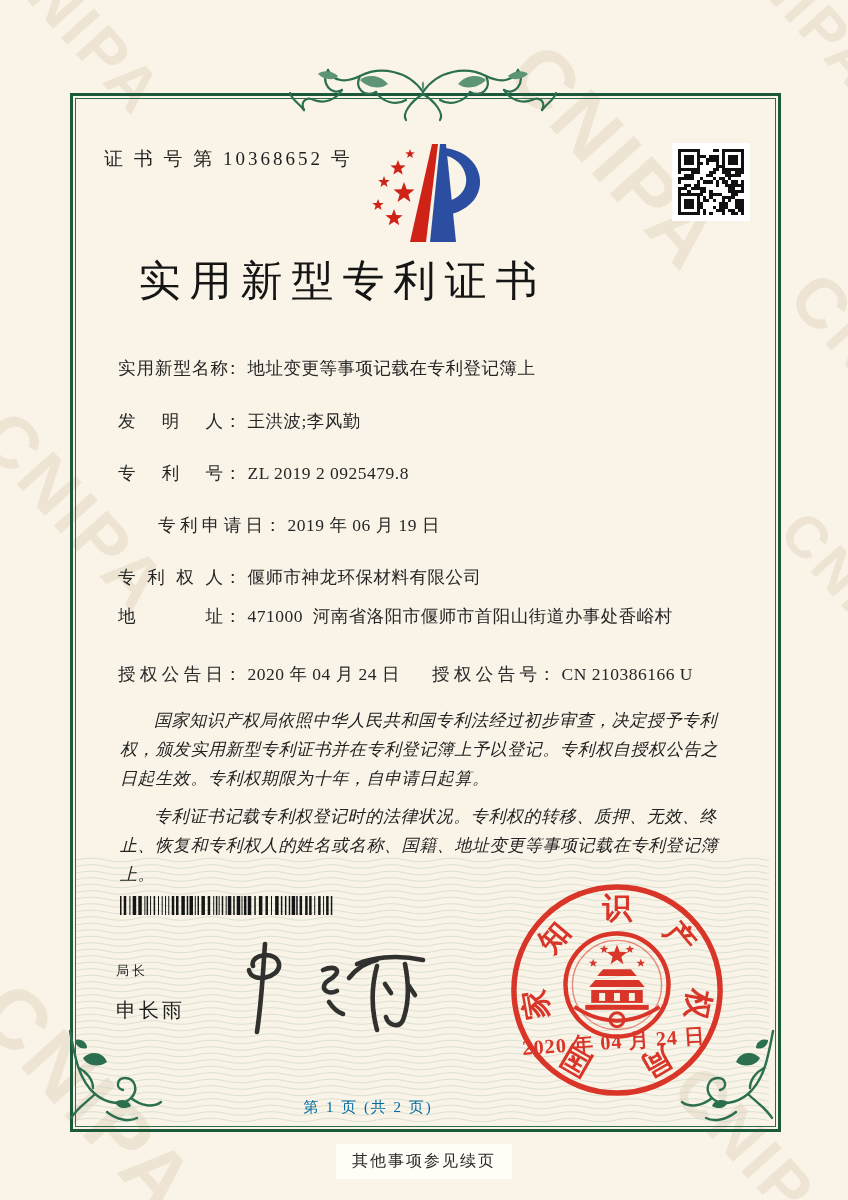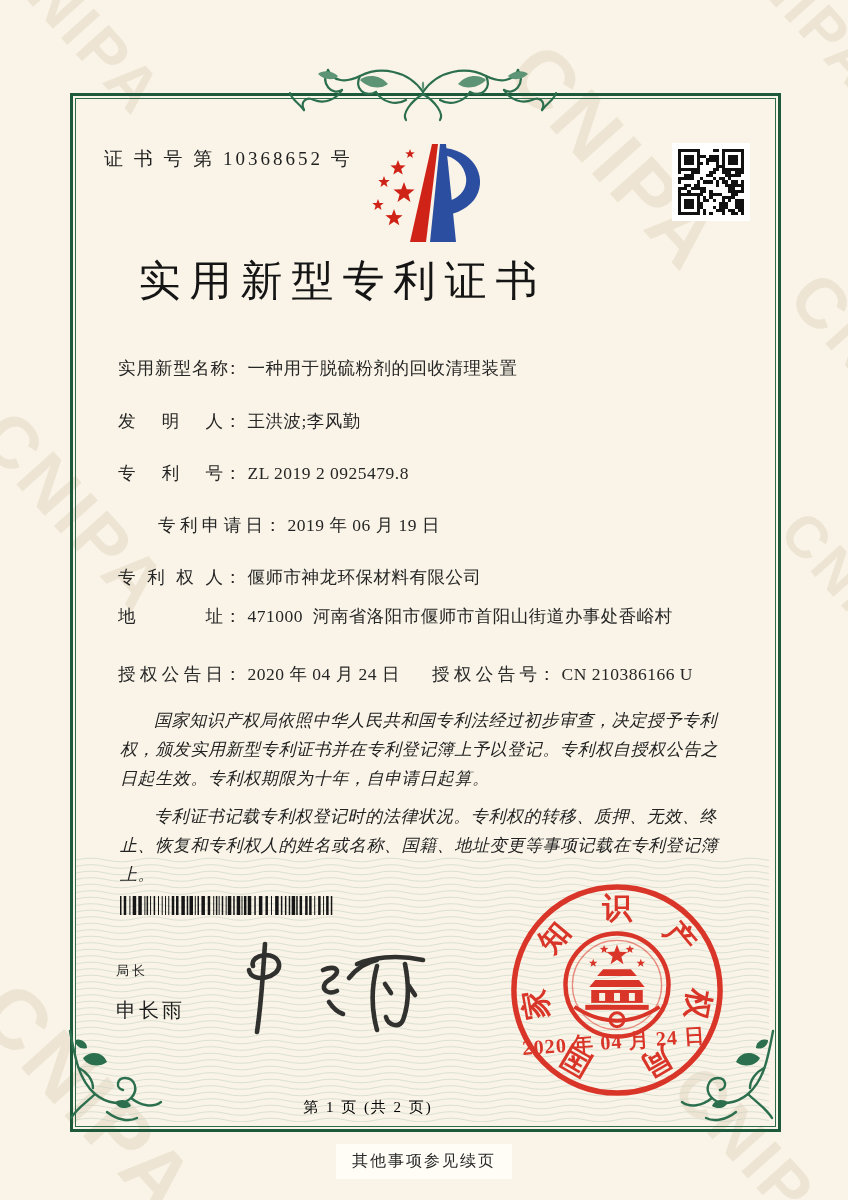--- a/index.html
+++ b/index.html
@@ -41,21 +41,21 @@
   #paras p{margin:8px;text-indent:2em;}
 
   #barcode{left:120px;top:896px;width:216px;height:19px;}
 
   #issuer-title{left:116px;top:962px;font-size:13px;letter-spacing:3px;font-family:"Liberation Sans","DejaVu Sans",sans-serif;color:#1f1f1f;}
   #issuer-name{left:116px;top:997px;font-size:20px;letter-spacing:3px;font-family:"Liberation Sans","DejaVu Sans",sans-serif;color:#1f1f1f;}
   #signature{left:225px;top:936px;width:220px;height:104px;}
 
   #seal{left:503px;top:876px;width:228px;height:228px;z-index:6;opacity:0.93;}
 
-  #page-footer{left:0;width:736px;top:1098px;text-align:center;font-size:15px;letter-spacing:2px;color:#000000;}
+  #page-footer{left:0;width:736px;top:1098px;text-align:center;font-size:15px;letter-spacing:2px;color:#0369a1;}
   #note{left:50%;transform:translateX(-50%);top:1144px;background:#fffdf6;padding:7px 16px;font-size:16px;letter-spacing:2px;color:#2a2a2a;}
 </style>
 </head>
 <body>
 
 <div id="page">
 
   <div class="wm" style="left:-28px;top:-12px;font-size:64px;">CNIPA</div>
   <div class="wm" style="left:700px;top:-30px;font-size:60px;">CNIPA</div>
   <div class="wm" style="left:480px;top:110px;font-size:82px;">CNIPA</div>
@@ -344,21 +344,21 @@
         <rect x="0" y="14" width="7" height="7" fill="#111"></rect>
         <rect x="1" y="15" width="5" height="5" fill="#fff"></rect>
         <rect x="2" y="16" width="3" height="3" fill="#111"></rect>
       </svg>
   </div>
 
   <div id="title" class="content">实用新型专利证书</div>
 
   <div id="fields" class="content">
     <div class="frow" style="top:0;">
-      <span class="flabel">实用新型名称</span><span class="fcolon">：</span><span class="fval">一种用于脱硫粉剂的回收清理装置</span>
+      <span class="flabel">实用新型名称</span><span class="fcolon">：</span><span class="fval">地址变更等事项记载在专利登记簿上</span>
     </div>
     <div class="frow" style="top:53px;">
       <span class="flabel">发明人</span><span class="fcolon">：</span><span class="fval">王洪波;李风勤</span>
     </div>
     <div class="frow" style="top:105px;">
       <span class="flabel">专利号</span><span class="fcolon">：</span><span class="fval">ZL 2019 2 0925479.8</span>
     </div>
     <div class="frow" style="top:157px;margin-left:40px;">
       <span class="flabel">专利申请日</span><span class="fcolon">：</span><span class="fval">2019 年 06 月 19 日</span>
     </div>

